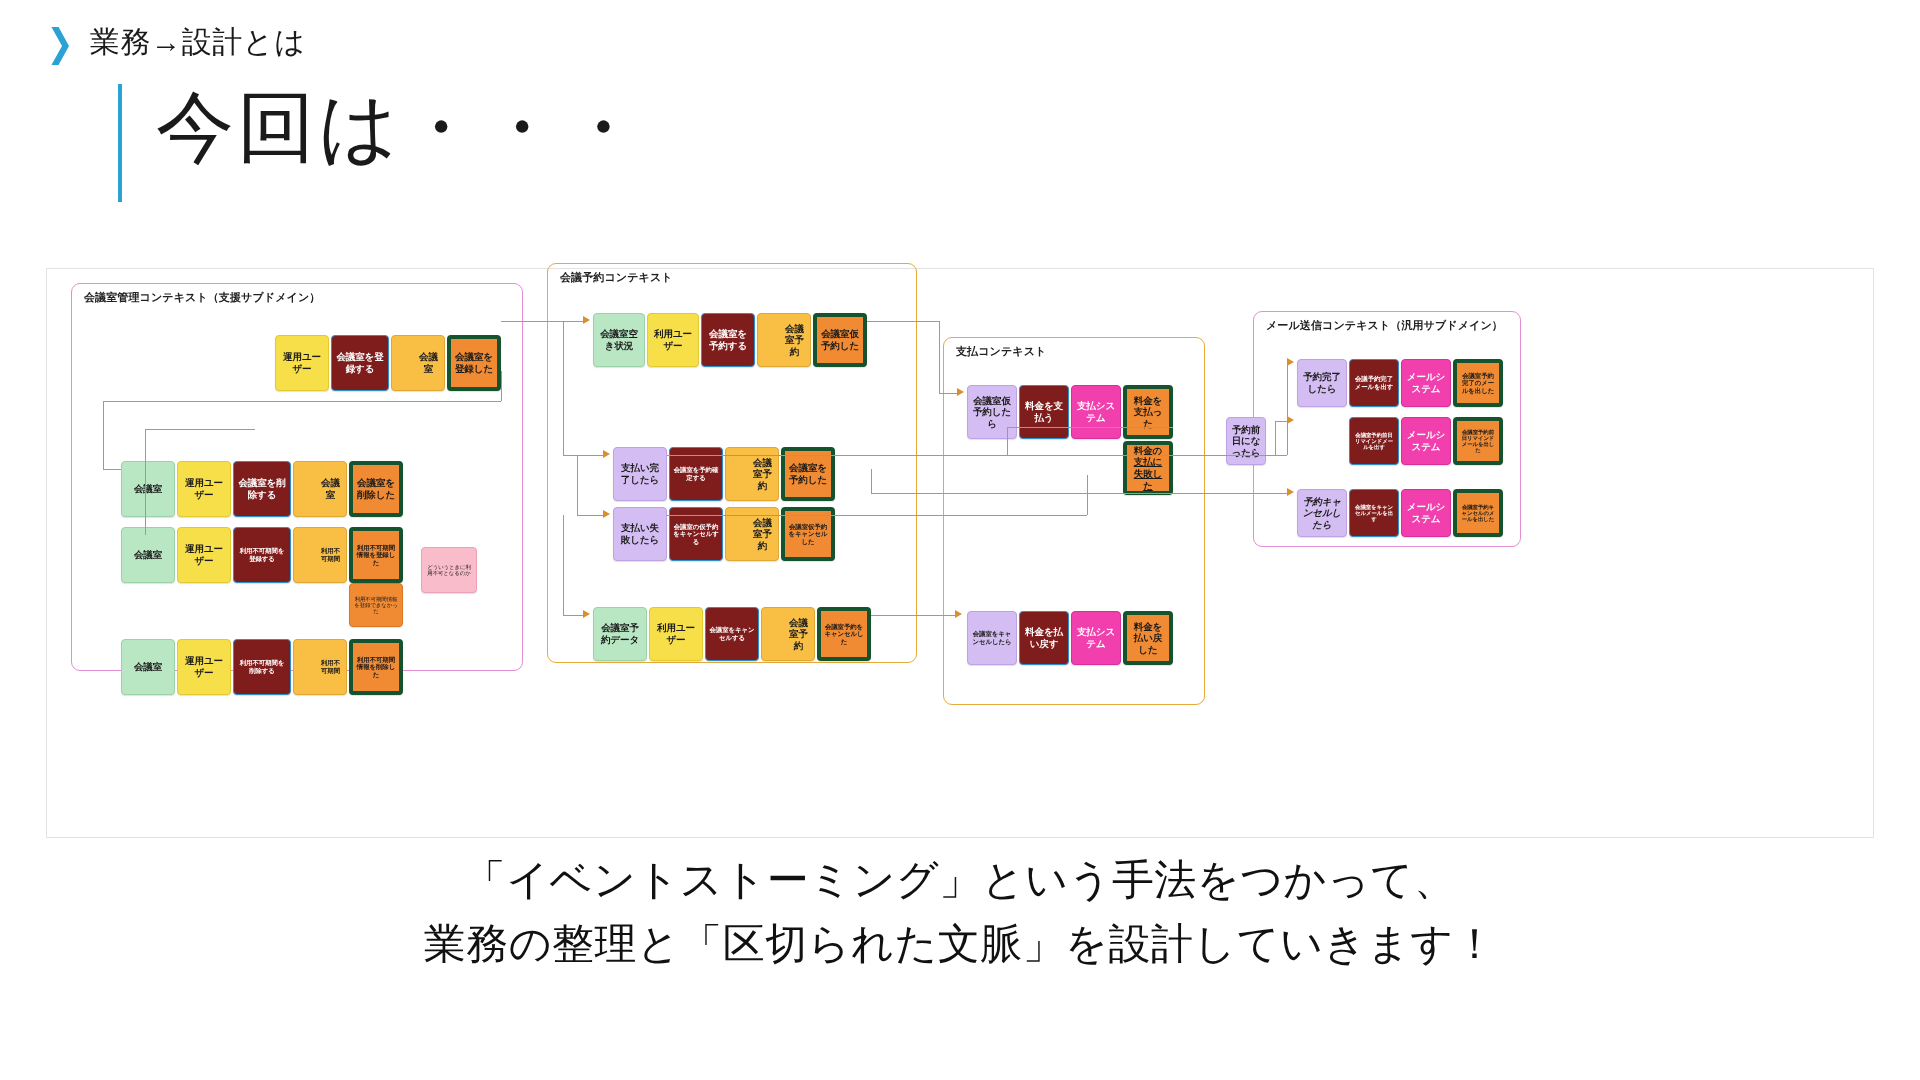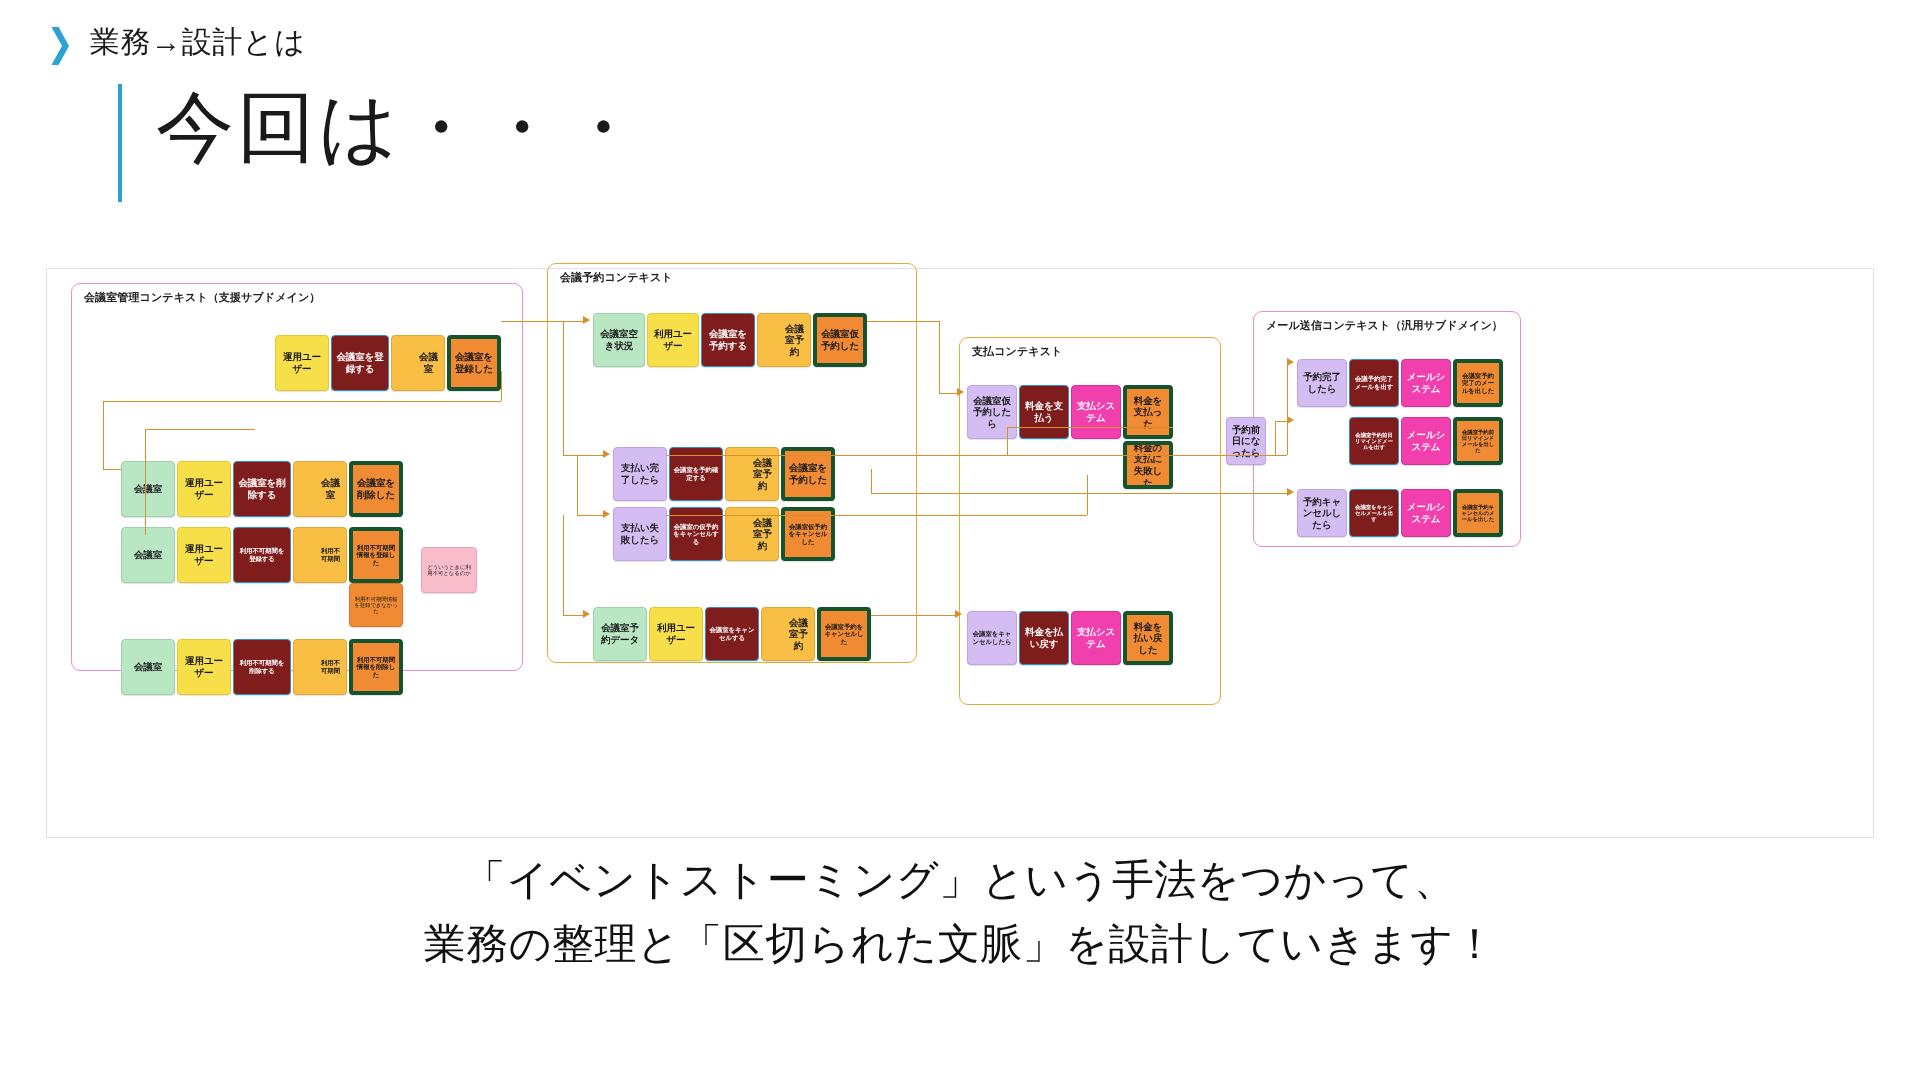--- a/index.html
+++ b/index.html
@@ -184,29 +184,29 @@
   <div class="arrow" style="left:556px;top:181px;"></div>
 
   <div class="wire wire-v" style="left:530px;top:186px;height:60px;"></div>
   <div class="wire wire-h" style="left:530px;top:246px;width:28px;"></div>
   <div class="arrow" style="left:556px;top:241px;"></div>
 
   <div class="wire wire-v" style="left:516px;top:246px;height:100px;"></div>
   <div class="wire wire-h" style="left:516px;top:346px;width:22px;"></div>
   <div class="arrow" style="left:536px;top:341px;"></div>
 
-  <div class="ctx ctx-pay" style="left:896px;top:68px;width:262px;height:368px;margin-left:16px;">
+  <div class="ctx ctx-pay" style="left:896px;top:68px;width:262px;height:368px;">
     <div class="ctx-label">支払コンテキスト</div>
   </div>
 
   <div class="note n-policy" style="left:920px;top:96px;width:50px;height:54px;">会議室仮予約したら</div>
   <div class="note n-command" style="left:972px;top:96px;width:50px;height:54px;">料金を支払う</div>
   <div class="note n-ext" style="left:1024px;top:96px;width:50px;height:54px;">支払システム</div>
   <div class="note n-event" style="left:1076px;top:96px;width:50px;height:54px;">料金を支払った</div>
-  <div class="note n-event" style="left:1076px;top:152px;width:50px;height:48px;">料金の支払に失敗した</div>
+  <div class="note n-event" style="left:1076px;top:152px;width:50px;height:54px;text-decoration:underline;">料金の支払に失敗した</div>
 
   <div class="note n-policy tiny" style="left:920px;top:322px;width:50px;height:54px;">会議室をキャンセルしたら</div>
   <div class="note n-command" style="left:972px;top:322px;width:50px;height:54px;">料金を払い戻す</div>
   <div class="note n-ext" style="left:1024px;top:322px;width:50px;height:54px;">支払システム</div>
   <div class="note n-event" style="left:1076px;top:322px;width:50px;height:54px;">料金を払い戻した</div>
 
   <div class="wire wire-h" style="left:820px;top:52px;width:72px;"></div>
   <div class="wire wire-v" style="left:892px;top:52px;height:72px;"></div>
   <div class="wire wire-h" style="left:892px;top:124px;width:20px;"></div>
   <div class="arrow" style="left:910px;top:119px;"></div>
@@ -229,21 +229,21 @@
   <div class="note n-policy" style="left:1250px;top:70px;width:50px;height:48px;">予約完了したら</div>
   <div class="note n-command tiny" style="left:1302px;top:70px;width:50px;height:48px;">会議予約完了メールを出す</div>
   <div class="note n-ext" style="left:1354px;top:70px;width:50px;height:48px;">メールシステム</div>
   <div class="note n-event tiny" style="left:1406px;top:70px;width:50px;height:48px;">会議室予約完了のメールを出した</div>
 
   <div class="note n-policy" style="left:1179px;top:128px;width:40px;height:48px;">予約前日になったら</div>
   <div class="note n-command xtiny" style="left:1302px;top:128px;width:50px;height:48px;">会議室予約前日リマインドメールを出す</div>
   <div class="note n-ext" style="left:1354px;top:128px;width:50px;height:48px;">メールシステム</div>
   <div class="note n-event xtiny" style="left:1406px;top:128px;width:50px;height:48px;">会議室予約前日リマインドメールを出した</div>
 
-  <div class="note n-policy" style="left:1250px;top:200px;width:50px;height:48px;">予約キャンセルしたら</div>
+  <div class="note n-policy" style="left:1250px;top:200px;width:50px;height:48px;font-style:italic;">予約キャンセルしたら</div>
   <div class="note n-command xtiny" style="left:1302px;top:200px;width:50px;height:48px;">会議室をキャンセルメールを出す</div>
   <div class="note n-ext" style="left:1354px;top:200px;width:50px;height:48px;">メールシステム</div>
   <div class="note n-event xtiny" style="left:1406px;top:200px;width:50px;height:48px;">会議室予約キャンセルのメールを出した</div>
 
   <div class="wire wire-h" style="left:788px;top:186px;width:452px;"></div>
   <div class="wire wire-v" style="left:1240px;top:94px;height:92px;"></div>
   <div class="wire wire-h" style="left:1240px;top:94px;width:2px;"></div>
   <div class="arrow" style="left:1240px;top:89px;"></div>
 
   <div class="wire wire-v" style="left:1228px;top:152px;height:34px;"></div>

